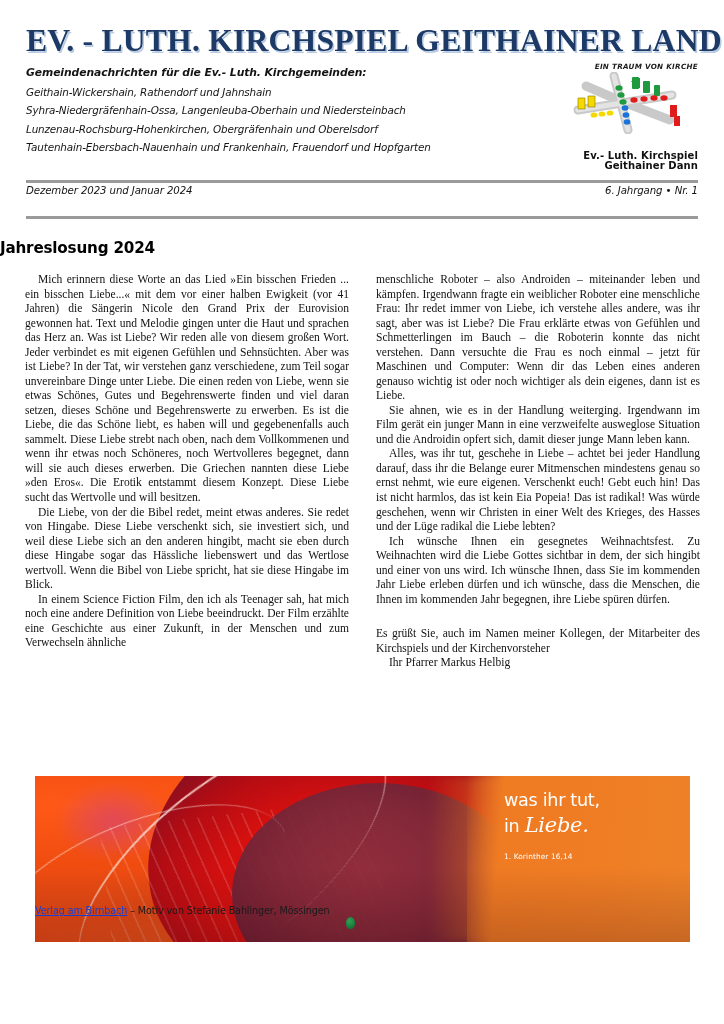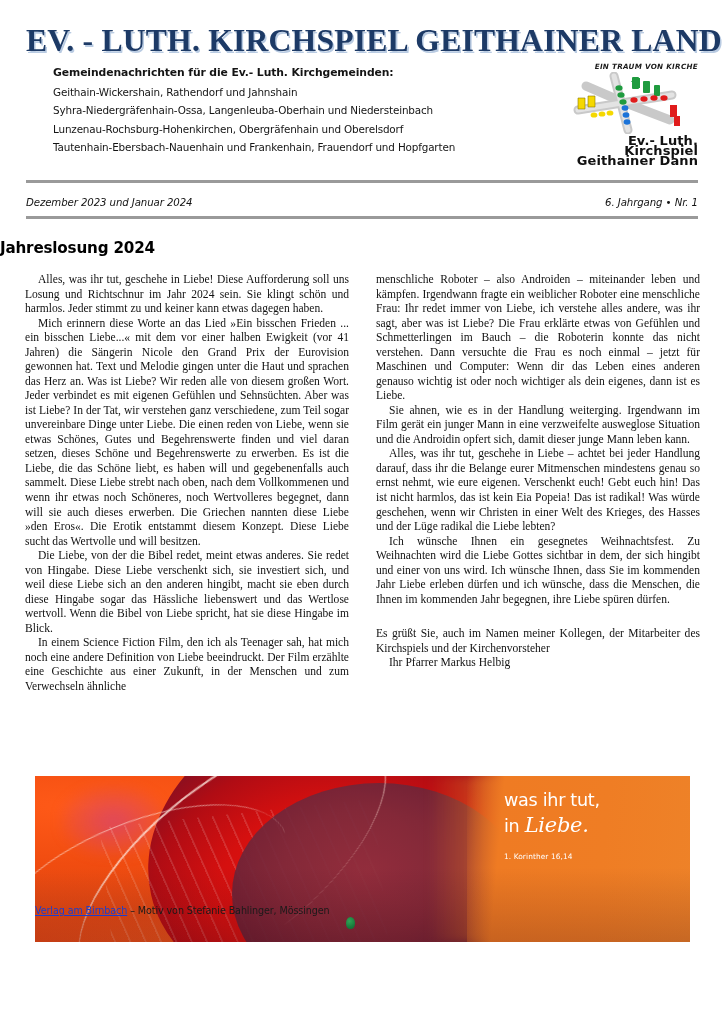--- a/index.html
+++ b/index.html
@@ -42,26 +42,26 @@
     margin: 0;
     transform: scaleX(1.005);
     transform-origin: left center;
   }
 
   .sub-block {
     margin-top: 7px;
   }
   .sub-line {
     font-family: "DejaVu Sans", sans-serif;
+    font-style: italic;
     font-size: 10.4px;
     color: #141414;
     line-height: 18.6px;
     white-space: nowrap;
     letter-spacing: -0.15px;
-    margin-left: 27px;
   }
   .sub-line.lead {
     font-weight: bold;
     font-size: 10.8px;
     letter-spacing: -0.1px;
   }
 
   
   .logo-box {
     position: absolute;
@@ -83,42 +83,42 @@
   }
   .logo-art {
     position: relative;
     width: 118px;
     height: 62px;
     margin: 0 auto;
   }
   .logo-caption {
     font-family: "DejaVu Sans", sans-serif;
     font-weight: bold;
-    font-size: 13px;
+    font-size: 10px;
     line-height: 10px;
     color: #111111;
-    margin-top: 2px;
+    margin-top: 17px;
     letter-spacing: 0.1px;
   }
 
   
   .rule {
     position: absolute;
     left: 26px;
     width: 672px;
     height: 3px;
     background: #9a9a9a;
   }
   .rule-top { top: 180px; }
   .rule-bottom { top: 216px; }
 
   .issue-row {
     position: absolute;
     left: 26px;
-    top: 197px;
+    top: 185px;
     width: 672px;
     display: flex;
     justify-content: space-between;
     align-items: baseline;
   }
   .issue-date, .issue-number {
     font-family: "DejaVu Sans", sans-serif;
     font-style: italic;
     font-size: 10.2px;
     color: #131313;
@@ -413,21 +413,20 @@
     <div class="issue-number">6. Jahrgang • Nr. 1</div>
   </div>
 
   <div class="rule rule-bottom"></div>
 
   <div class="article-heading">Jahreslosung 2024</div>
 
   <div class="columns">
 
     <div class="col">
-      <p>Alles, was ihr tut, geschehe in Liebe! Diese Aufforderung soll uns Losung und Richtschnur im Jahr 2024 sein. Sie klingt schön und harmlos. Jeder stimmt zu und keiner kann etwas dagegen haben.</p>
       <p>Mich erinnern diese Worte an das Lied »Ein bisschen Frieden ... ein bisschen Liebe...« mit dem vor einer halben Ewigkeit (vor 41 Jahren) die Sängerin Nicole den Grand Prix der Eurovision gewonnen hat. Text und Melodie gingen unter die Haut und sprachen das Herz an. Was ist Liebe? Wir reden alle von diesem großen Wort. Jeder verbindet es mit eigenen Gefühlen und Sehnsüchten. Aber was ist Liebe? In der Tat, wir verstehen ganz verschiedene, zum Teil sogar unvereinbare Dinge unter Liebe. Die einen reden von Liebe, wenn sie etwas Schönes, Gutes und Begehrenswerte finden und viel daran setzen, dieses Schöne und Begehrenswerte zu erwerben. Es ist die Liebe, die das Schöne liebt, es haben will und gegebenenfalls auch sammelt. Diese Liebe strebt nach oben, nach dem Vollkommenen und wenn ihr etwas noch Schöneres, noch Wertvolleres begegnet, dann will sie auch dieses erwerben. Die Griechen nannten diese Liebe »den Eros«. Die Erotik entstammt diesem Konzept. Diese Liebe sucht das Wertvolle und will besitzen.</p>
       <p>Die Liebe, von der die Bibel redet, meint etwas anderes. Sie redet von Hingabe. Diese Liebe verschenkt sich, sie investiert sich, und weil diese Liebe sich an den anderen hingibt, macht sie eben durch diese Hingabe sogar das Hässliche liebenswert und das Wertlose wertvoll. Wenn die Bibel von Liebe spricht, hat sie diese Hingabe im Blick.</p>
       <p>In einem Science Fiction Film, den ich als Teenager sah, hat mich noch eine andere Definition von Liebe beeindruckt. Der Film erzählte eine Geschichte aus einer Zukunft, in der Menschen und zum Verwechseln ähnliche</p>
     </div>
 
     <div class="col">
       <p class="noindent">menschliche Roboter – also Androiden – miteinander leben und kämpfen. Irgendwann fragte ein weiblicher Roboter eine menschliche Frau: Ihr redet immer von Liebe, ich verstehe alles andere, was ihr sagt, aber was ist Liebe? Die Frau erklärte etwas von Gefühlen und Schmetterlingen im Bauch – die Roboterin konnte das nicht verstehen. Dann versuchte die Frau es noch einmal – jetzt für Maschinen und Computer: Wenn dir das Leben eines anderen genauso wichtig ist oder noch wichtiger als dein eigenes, dann ist es Liebe.</p>
       <p>Sie ahnen, wie es in der Handlung weiterging. Irgendwann im Film gerät ein junger Mann in eine verzweifelte ausweglose Situation und die Androidin opfert sich, damit dieser junge Mann leben kann.</p>
       <p>Alles, was ihr tut, geschehe in Liebe – achtet bei jeder Handlung darauf, dass ihr die Belange eurer Mitmenschen mindestens genau so ernst nehmt, wie eure eigenen. Verschenkt euch! Gebt euch hin! Das ist nicht harmlos, das ist kein Eia Popeia! Das ist radikal! Was würde geschehen, wenn wir Christen in einer Welt des Krieges, des Hasses und der Lüge radikal die Liebe lebten?</p>
       <p>Ich wünsche Ihnen ein gesegnetes Weihnachtsfest. Zu Weihnachten wird die Liebe Gottes sichtbar in dem, der sich hingibt und einer von uns wird. Ich wünsche Ihnen, dass Sie im kommenden Jahr Liebe erleben dürfen und ich wünsche, dass die Menschen, die Ihnen im kommenden Jahr begegnen, ihre Liebe spüren dürfen.</p>

